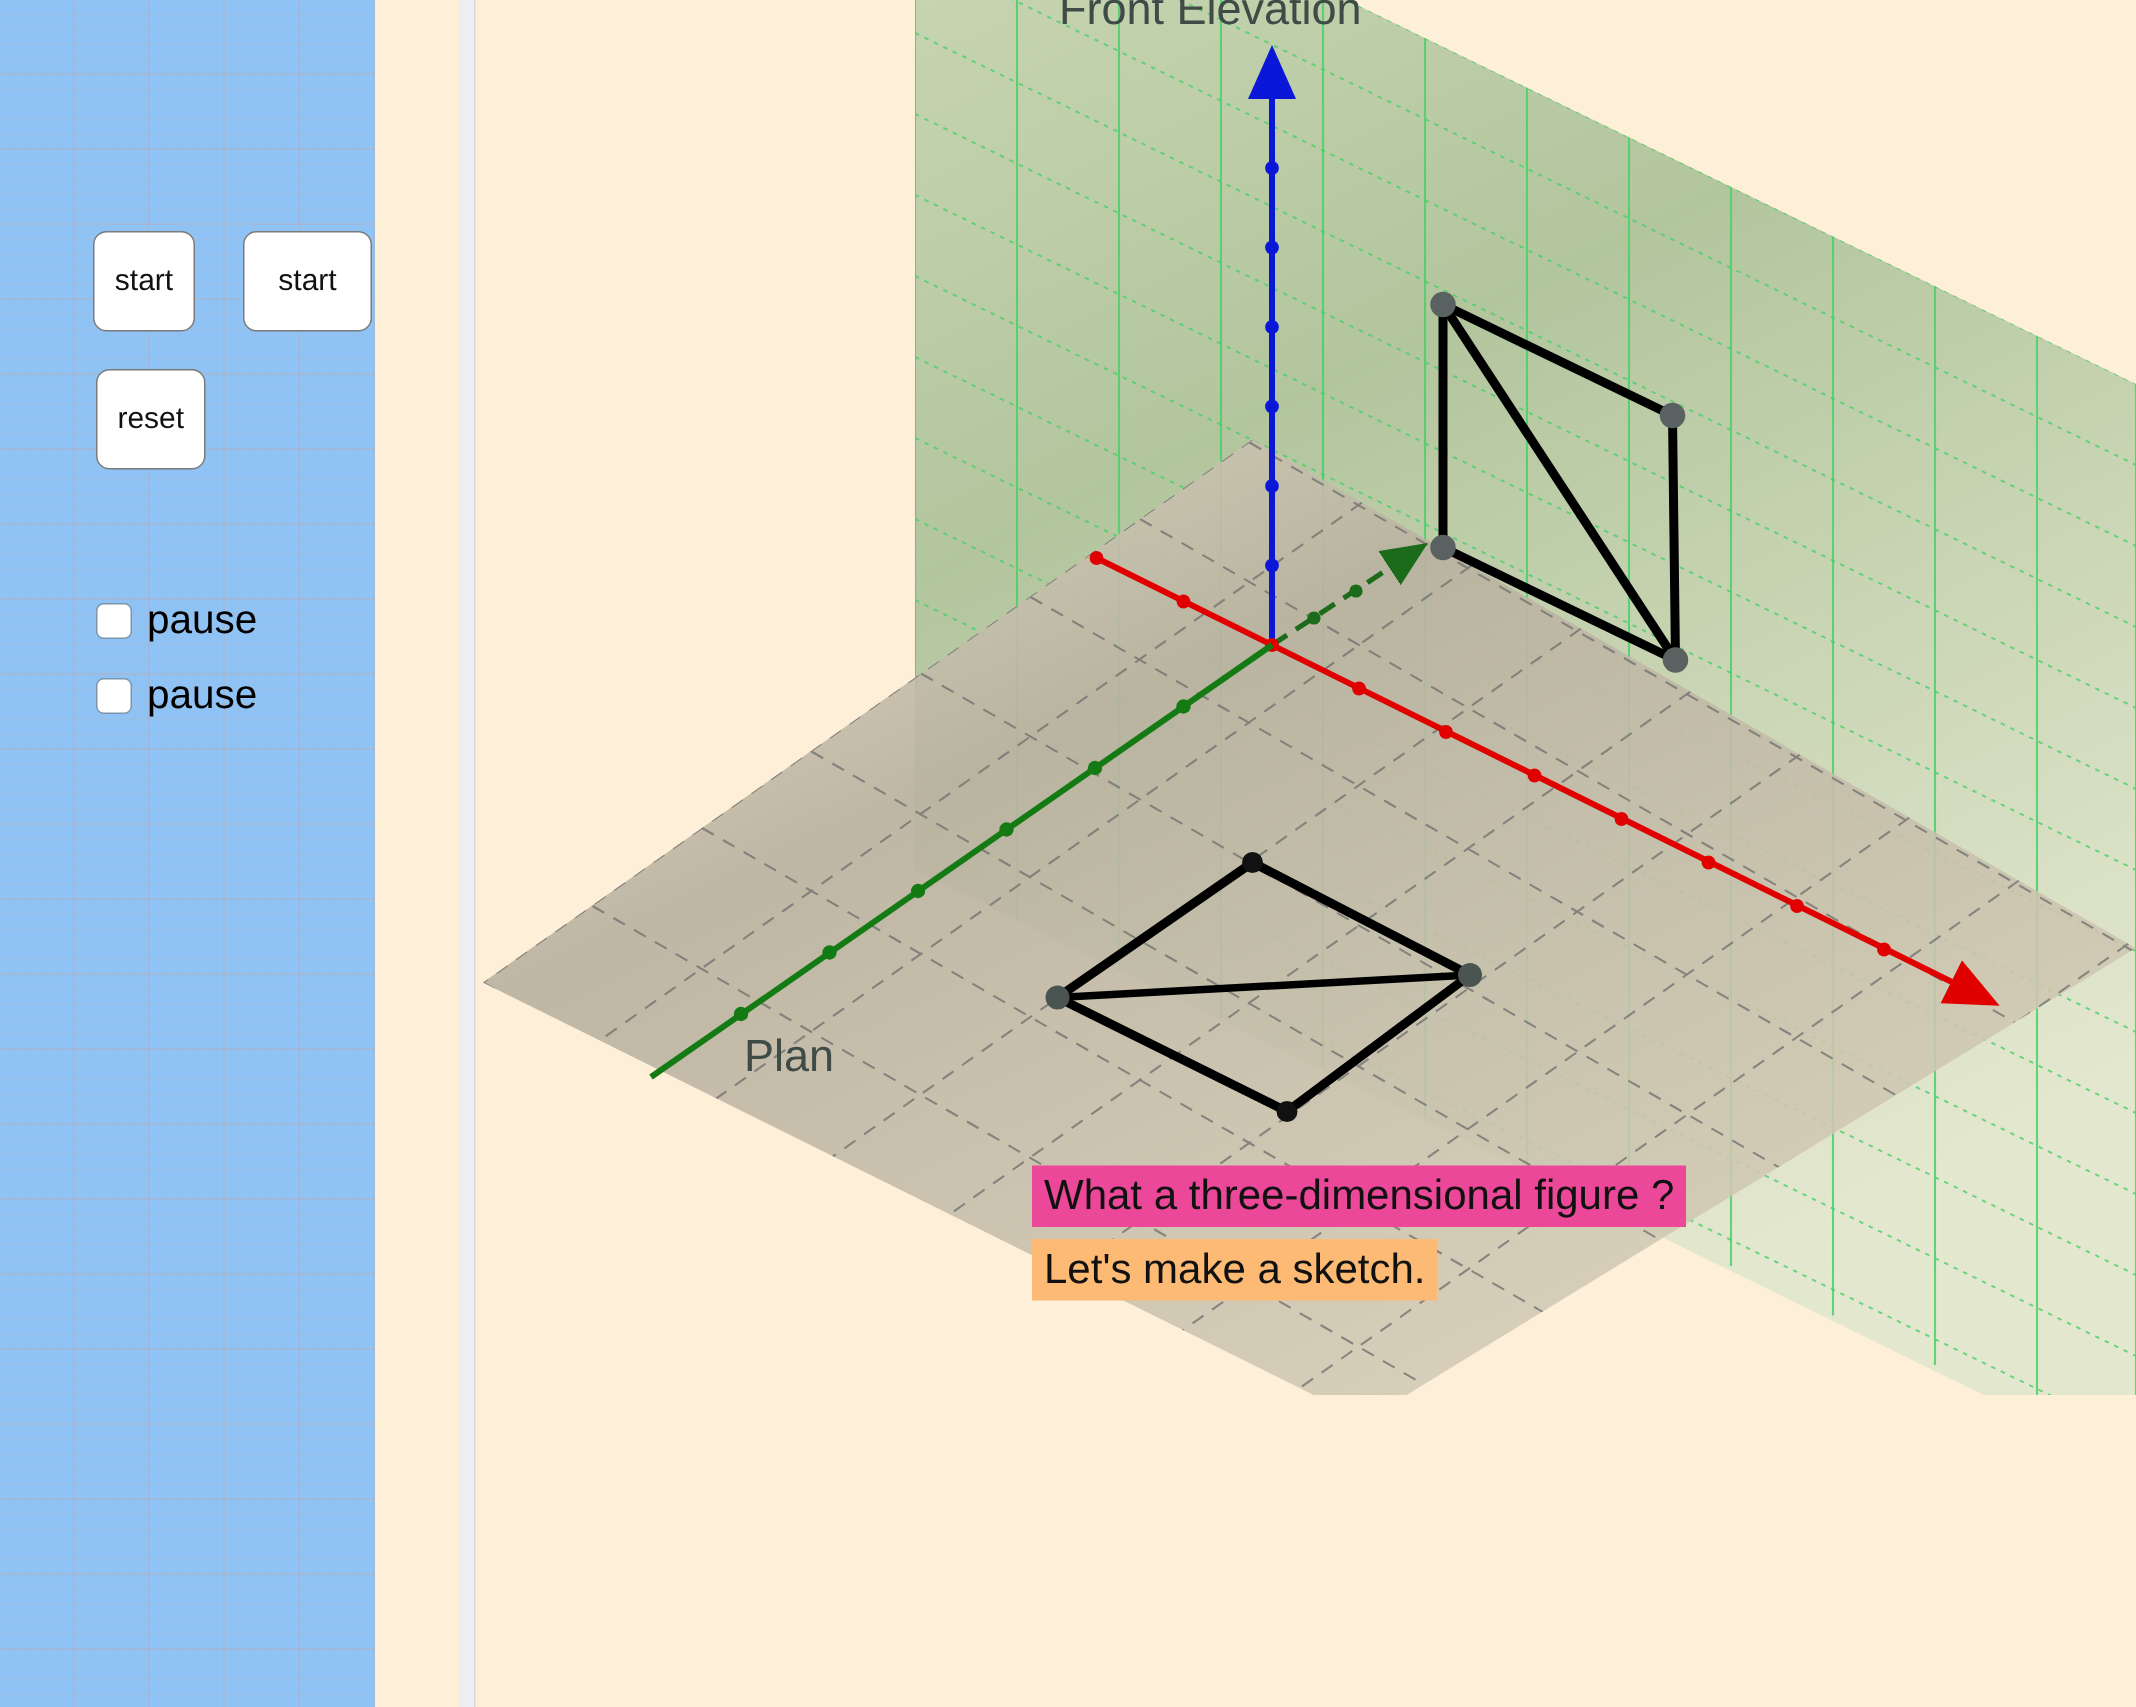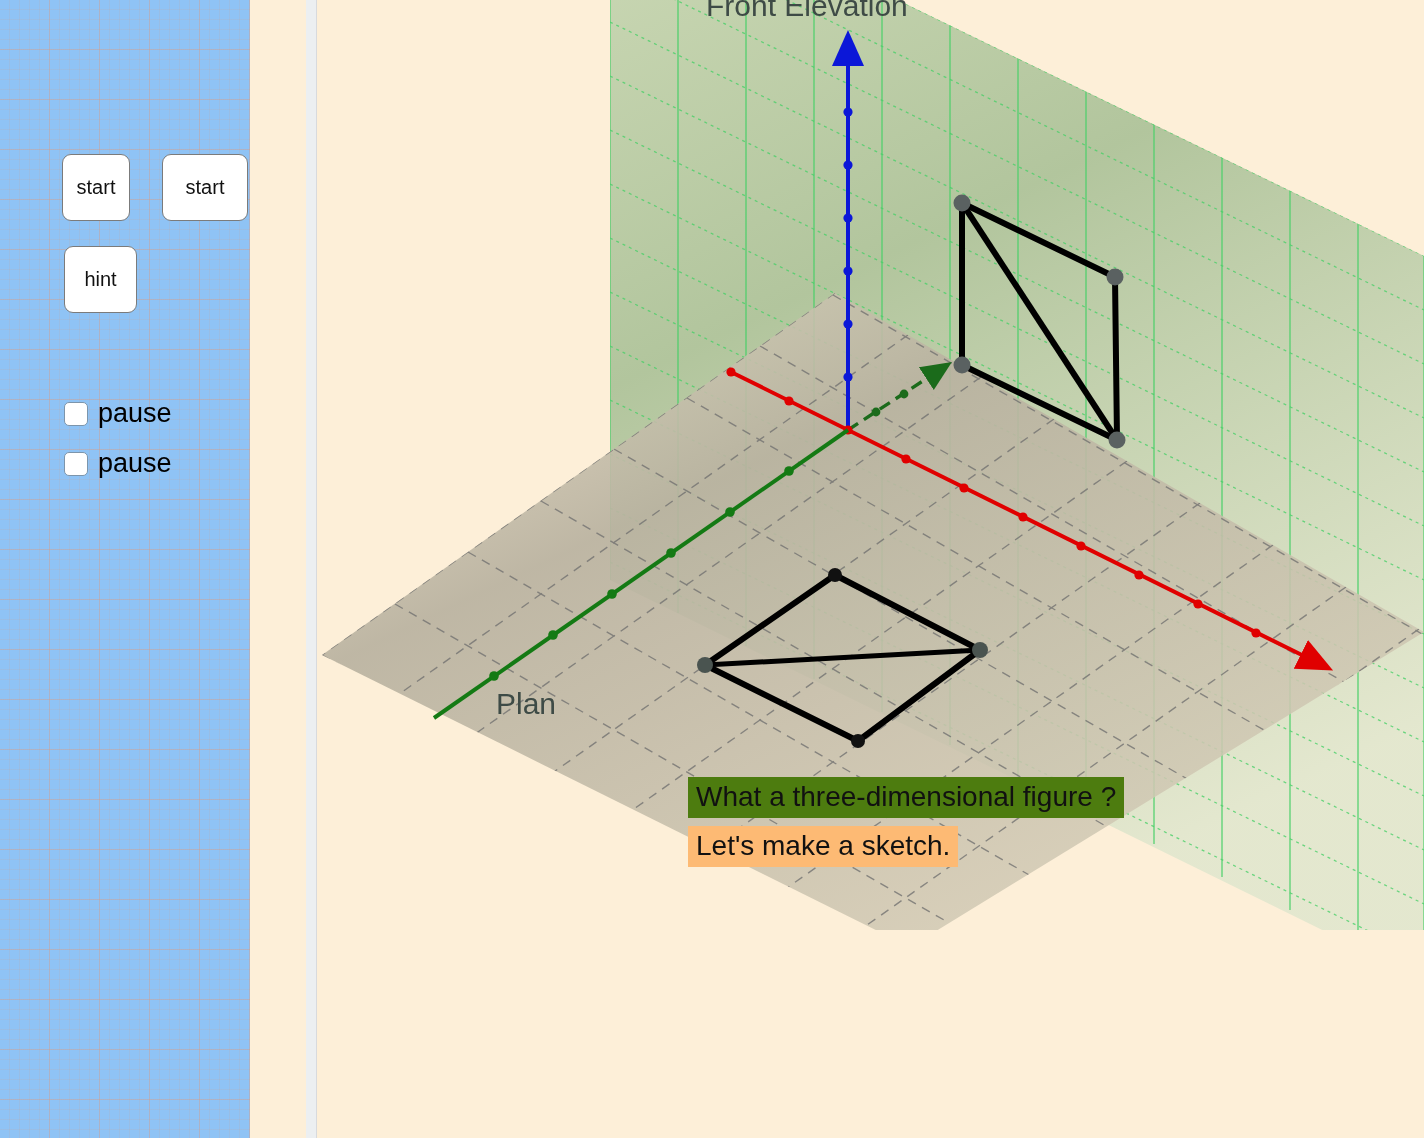--- a/index.html
+++ b/index.html
@@ -79,33 +79,33 @@
   
   .caption{
     position:absolute;
     font-family:"Liberation Sans", sans-serif;
     font-size:28px;color:#111;
     padding:4px 8px 6px 8px;
     white-space:nowrap;
     line-height:1.12;
     z-index:20;
   }
-  #cap-1{left:372px;top:777px;background:#4d7c0f;}
+  #cap-1{left:372px;top:777px;background:#ec4899;}
   #cap-2{left:372px;top:826px;background:#fdba74;}
 </style>
 </head>
 <body>
 
 <div id="sidebar">
 
   <div class="ctrl-btn" id="btn-start">start</div>
 
   <div class="ctrl-btn" id="btn-pause">start</div>
 
-  <div class="ctrl-btn" id="btn-reset">hint</div>
+  <div class="ctrl-btn" id="btn-reset">reset</div>
 
   <div class="chk-row" id="chk-hint">
     <span class="chk-box"></span>
     <span class="chk-label">pause</span>
   </div>
 
   <div class="chk-row" id="chk-answer">
     <span class="chk-box"></span>
     <span class="chk-label">pause</span>
   </div>

